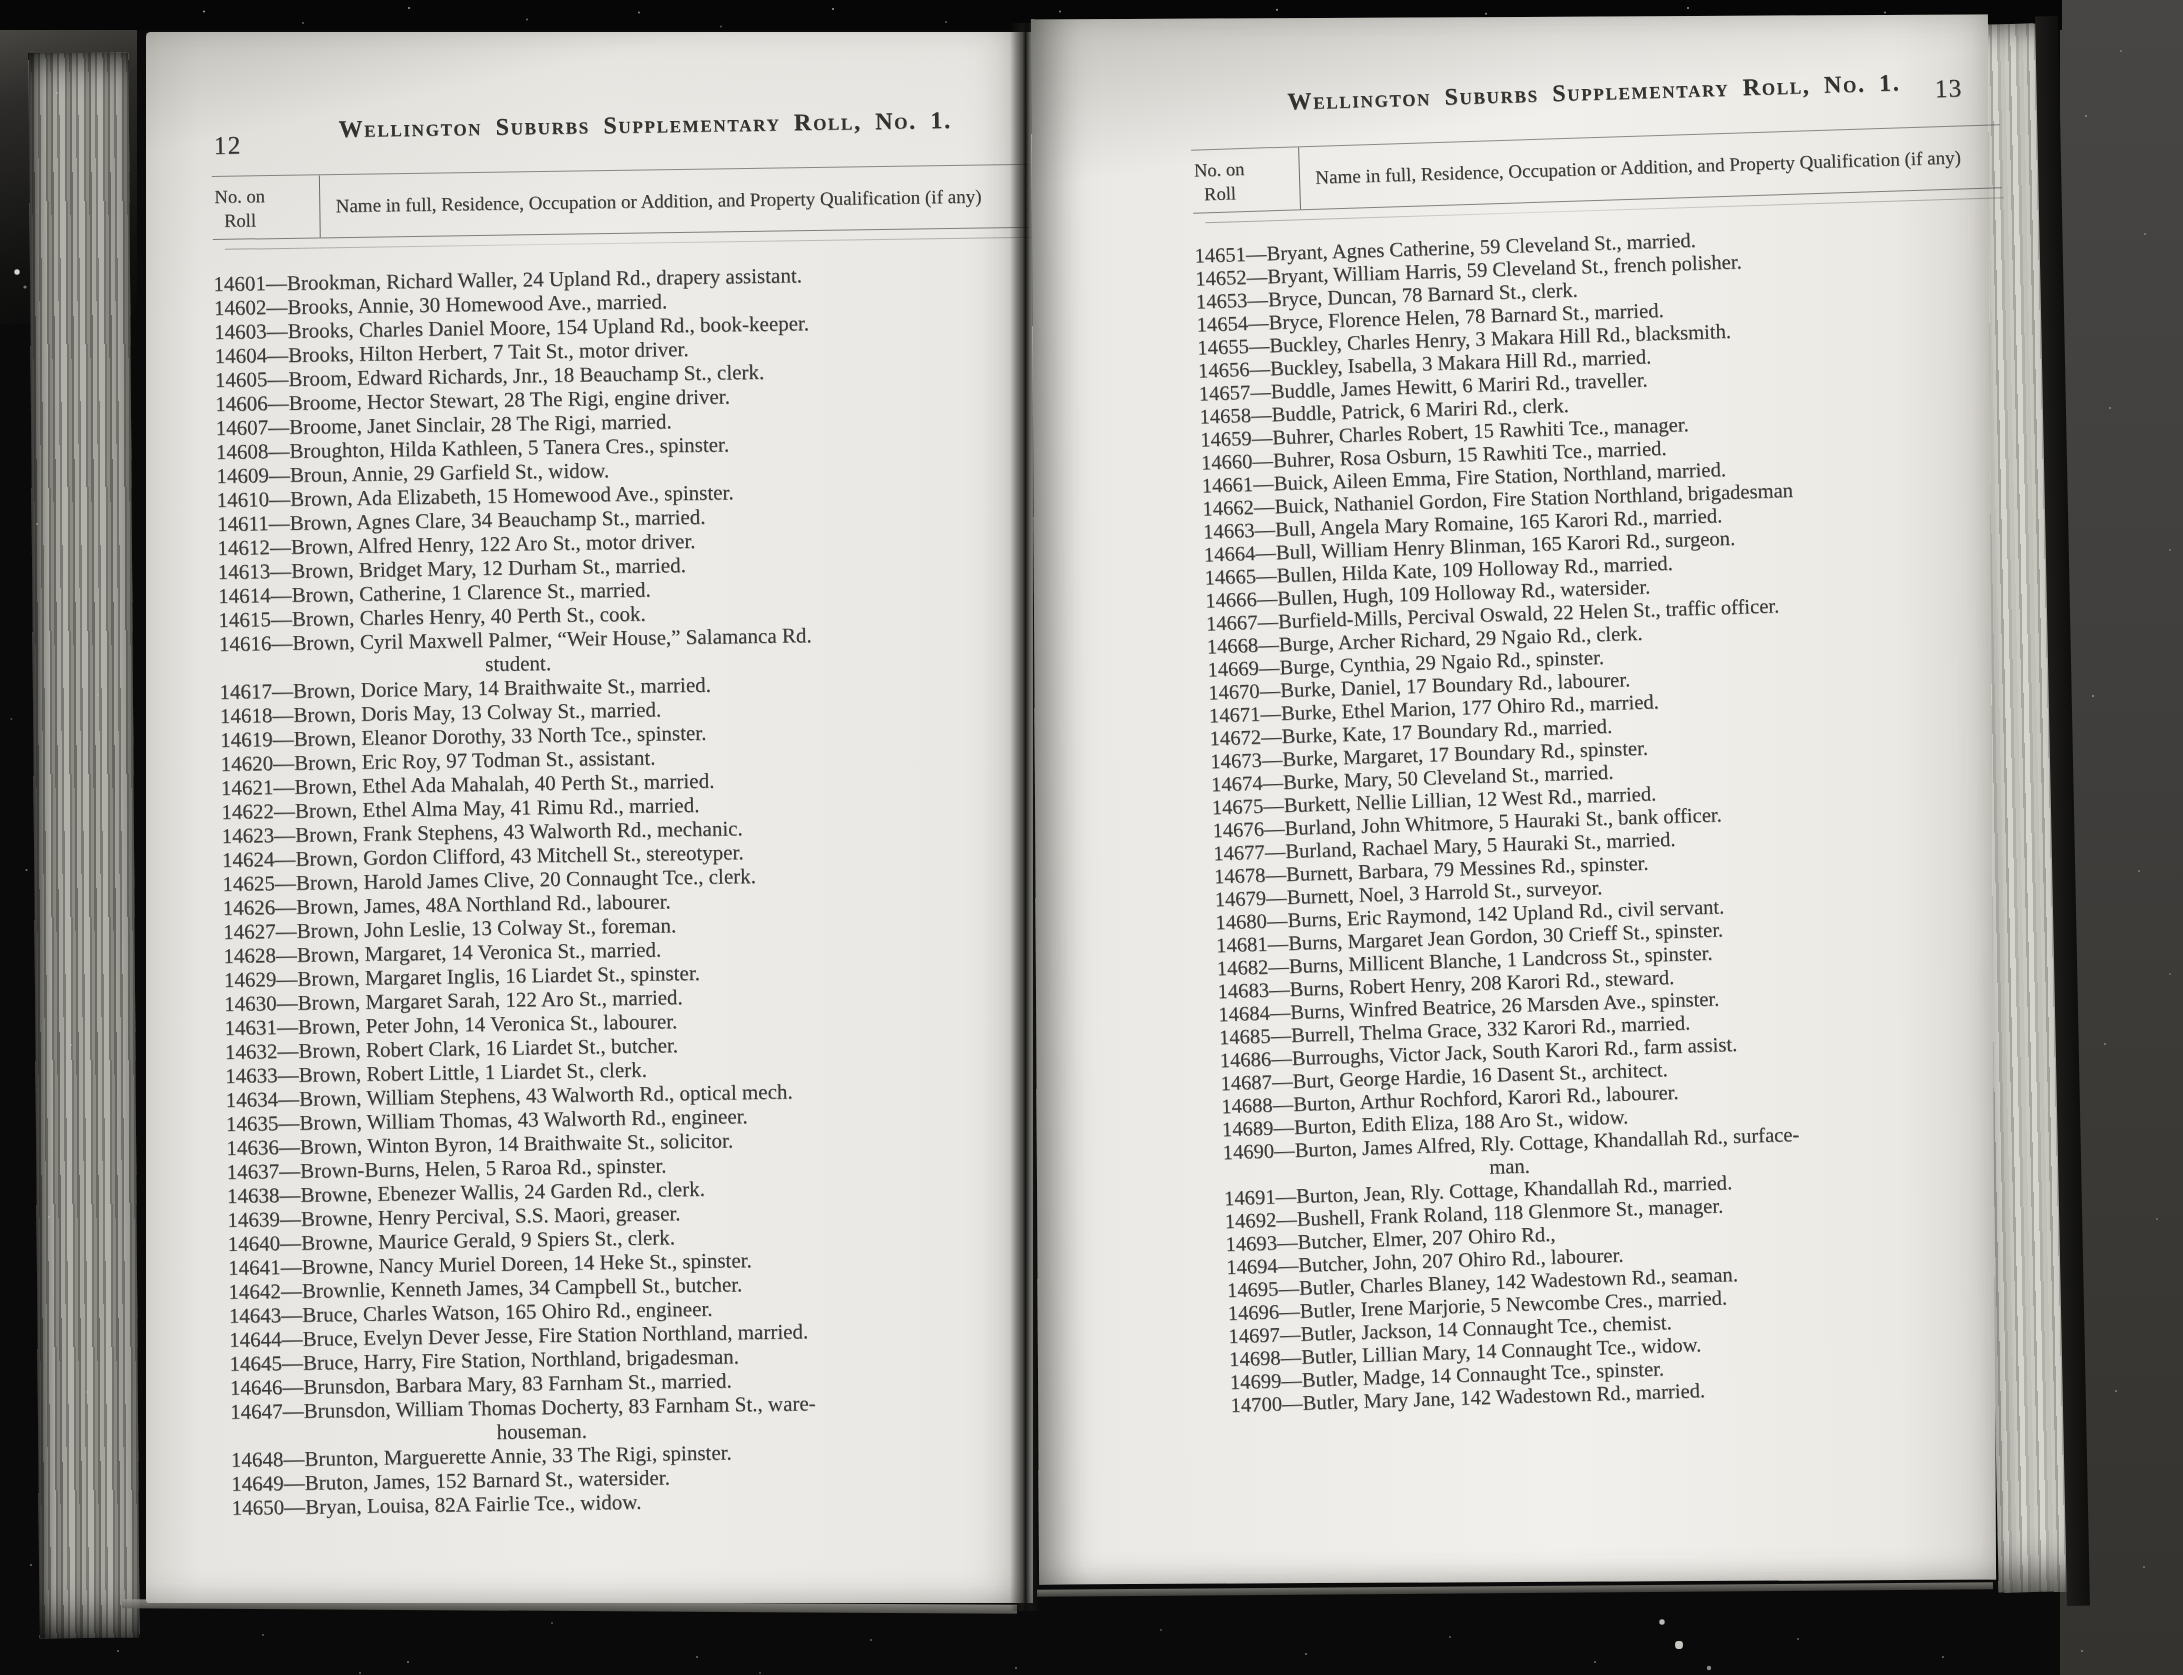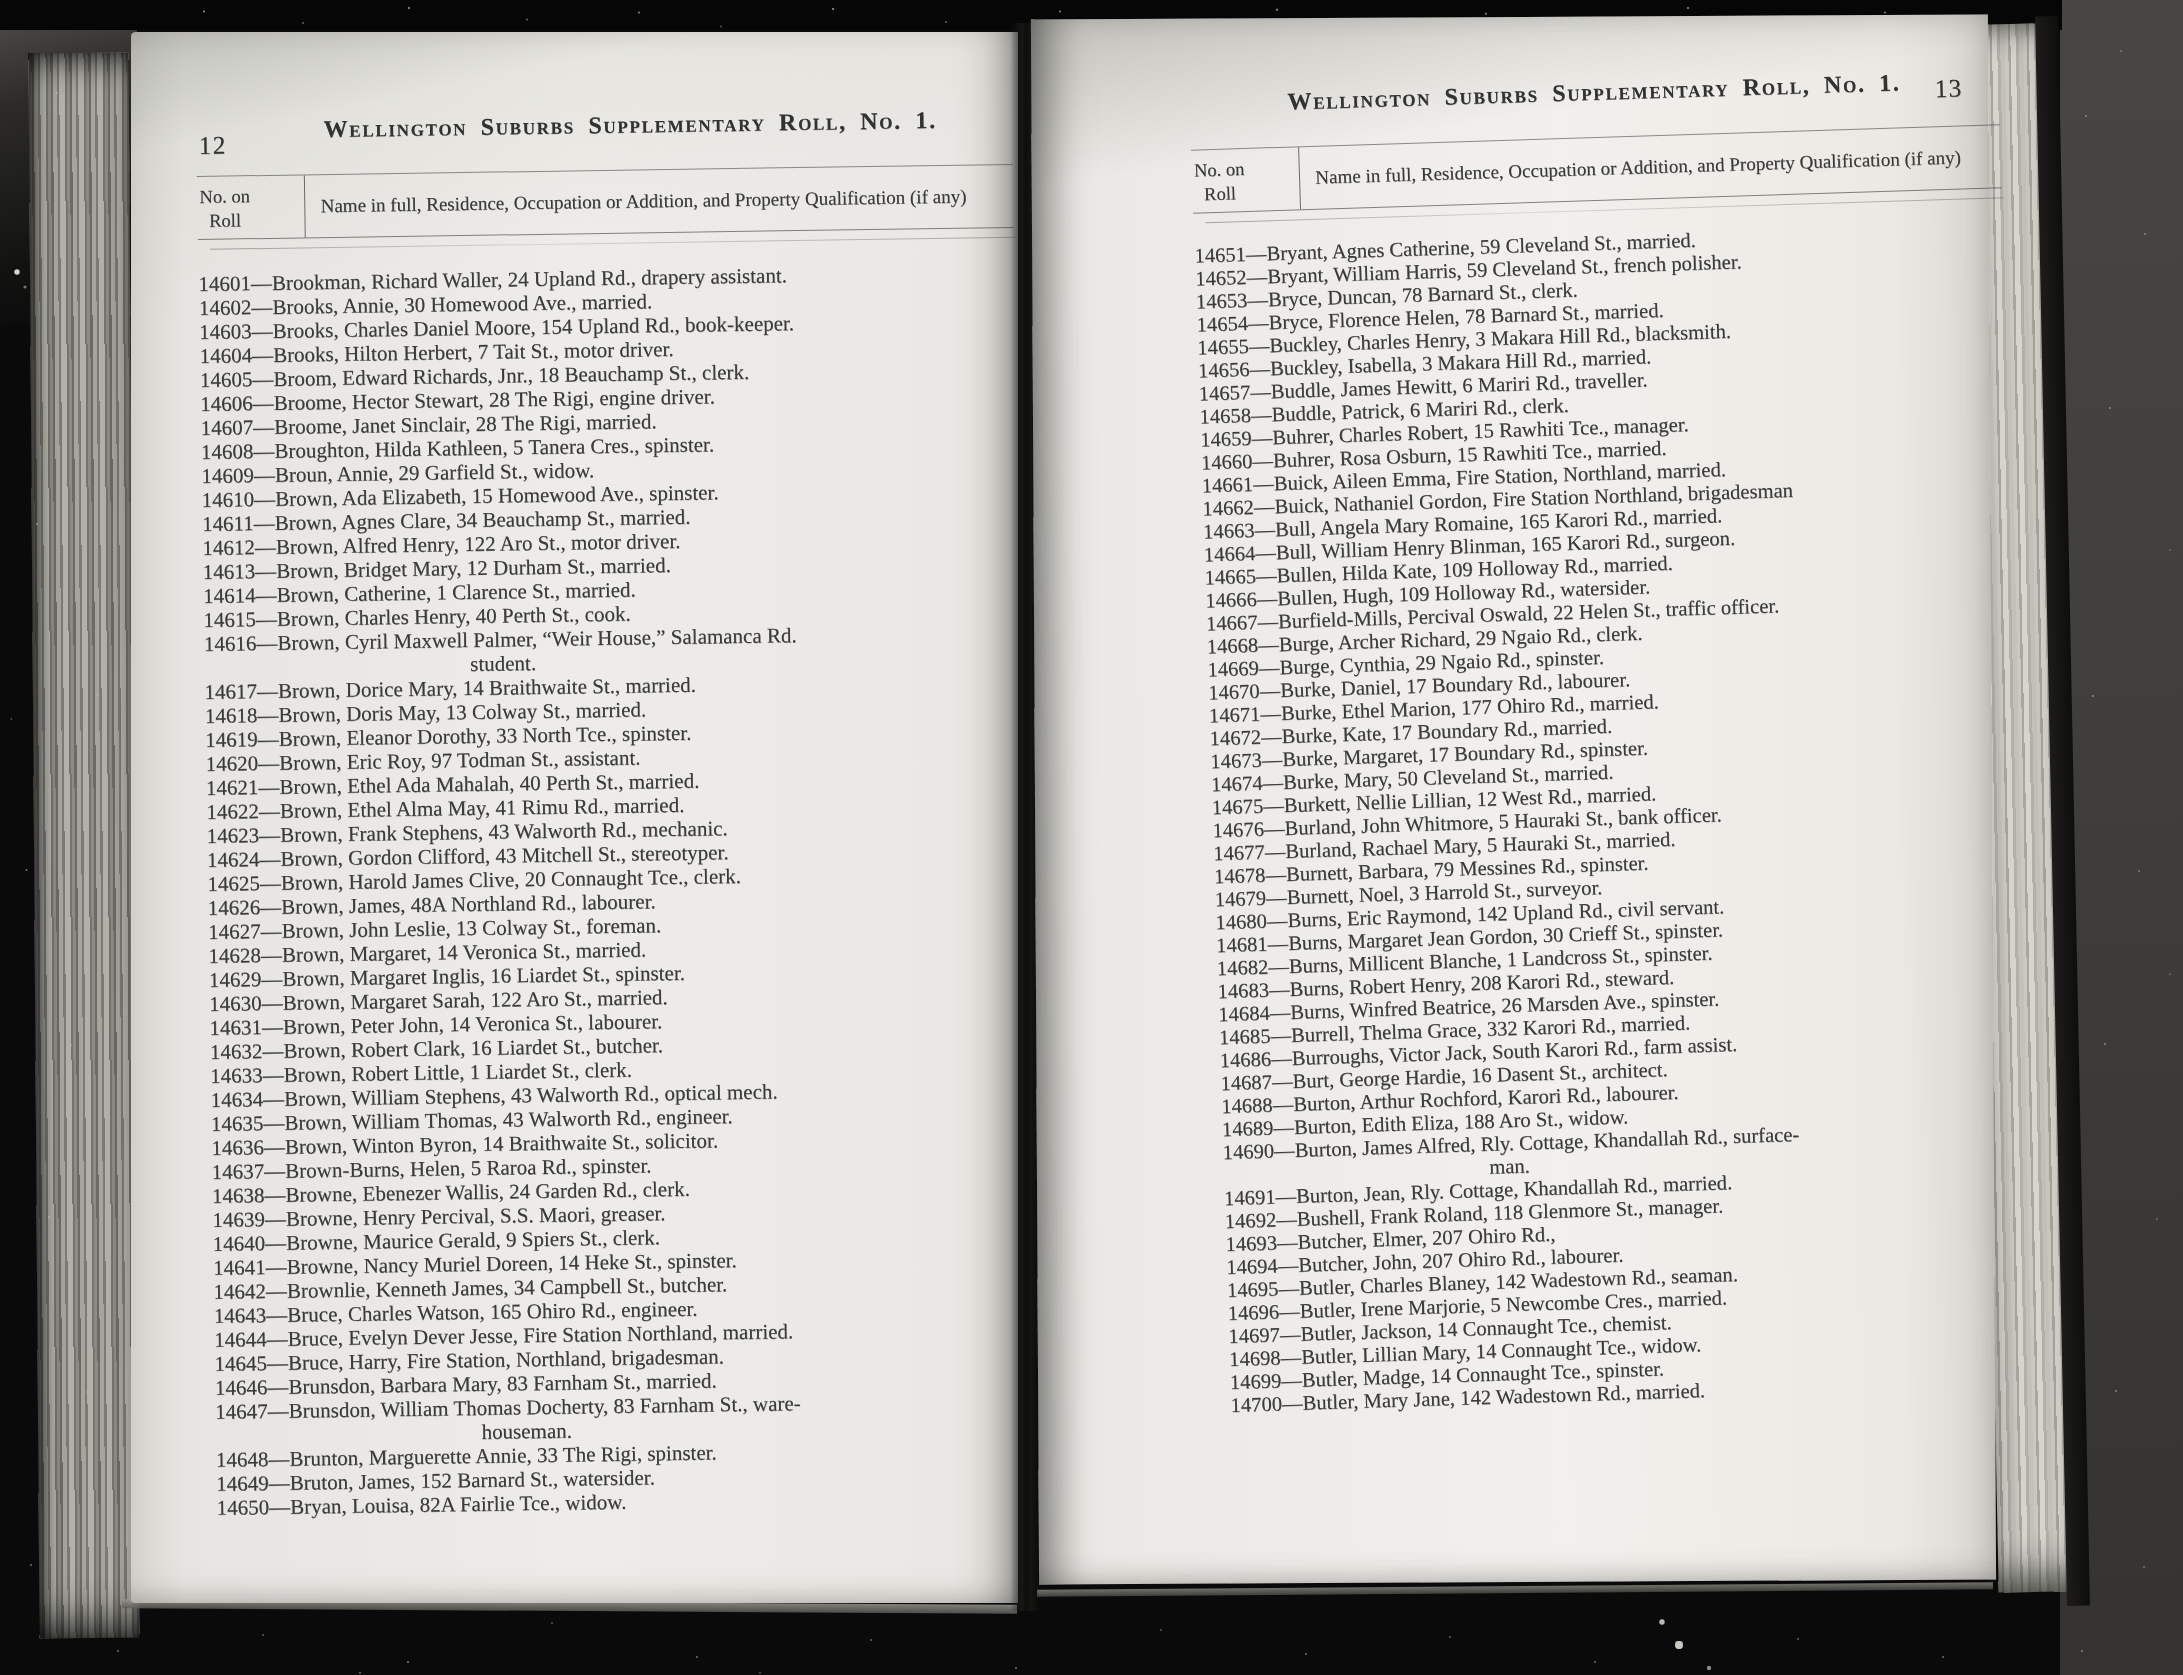--- a/index.html
+++ b/index.html
@@ -61,21 +61,21 @@
       transform:rotate(-.45deg);background:linear-gradient(180deg,#8a8982,#4e4d48);opacity:.8;}
   .fore-edge{position:absolute;left:1983px;top:24px;width:78px;height:1568px;
       transform:rotate(-1.15deg);
       background:repeating-linear-gradient(90deg,#c9c8c1 0 3.5px,#a7a69f 3.5px 5.8px,#d6d5ce 5.8px 11px,
                  #b1b0a9 11px 14px,#c2c1ba 14px 18.5px);
       box-shadow:inset 0 17.4px 29px -14.5px rgba(20,20,18,.7),inset 0 -35px 41px -20px rgba(20,20,18,.75);}
   .cover-edge-right{position:absolute;left:2051px;top:16px;width:23px;height:1590px;
       transform:rotate(-1.15deg);background:linear-gradient(90deg,#1d1c1a,#0e0e0c);}
 
   .page{position:absolute;}
-  .page.left{left:131px;top:32px;width:887px;height:1571px;border-radius:4.6px 0 0 3.5px;
+  .page.left{left:146px;top:32px;width:887px;height:1571px;border-radius:4.6px 0 0 3.5px;
       background:
         linear-gradient(168deg,rgba(138,138,130,.42) 0%,rgba(198,198,190,.18) 7%,rgba(255,255,255,0) 17%),
         linear-gradient(90deg,#d4d3ce 0%,#e6e5e1 6%,#edece8 50%,#e9e8e4 92%,#dbdad5 100%);
       box-shadow:inset -30px 0 42px -24px rgba(32,30,27,.58),inset 0 -21px 32px -21px rgba(82,80,74,.35);}
   .page.right{left:1035px;top:17.4px;width:957px;height:1565px;transform:rotate(-.3deg);
       background:
         linear-gradient(172deg,rgba(118,118,110,.35) 0%,rgba(255,255,255,0) 10%),
         linear-gradient(90deg,#d7d6d1 0%,#ebe9e5 5%,#f1f0ec 55%,#ebe9e4 90%,#d8d6d1 100%);
       box-shadow:inset 36px 0 48px -27px rgba(24,24,21,.6),inset -24px 0 36px -24px rgba(118,116,108,.45),
                  inset 0 -18.5px 30px -18.5px rgba(88,86,80,.3);}

